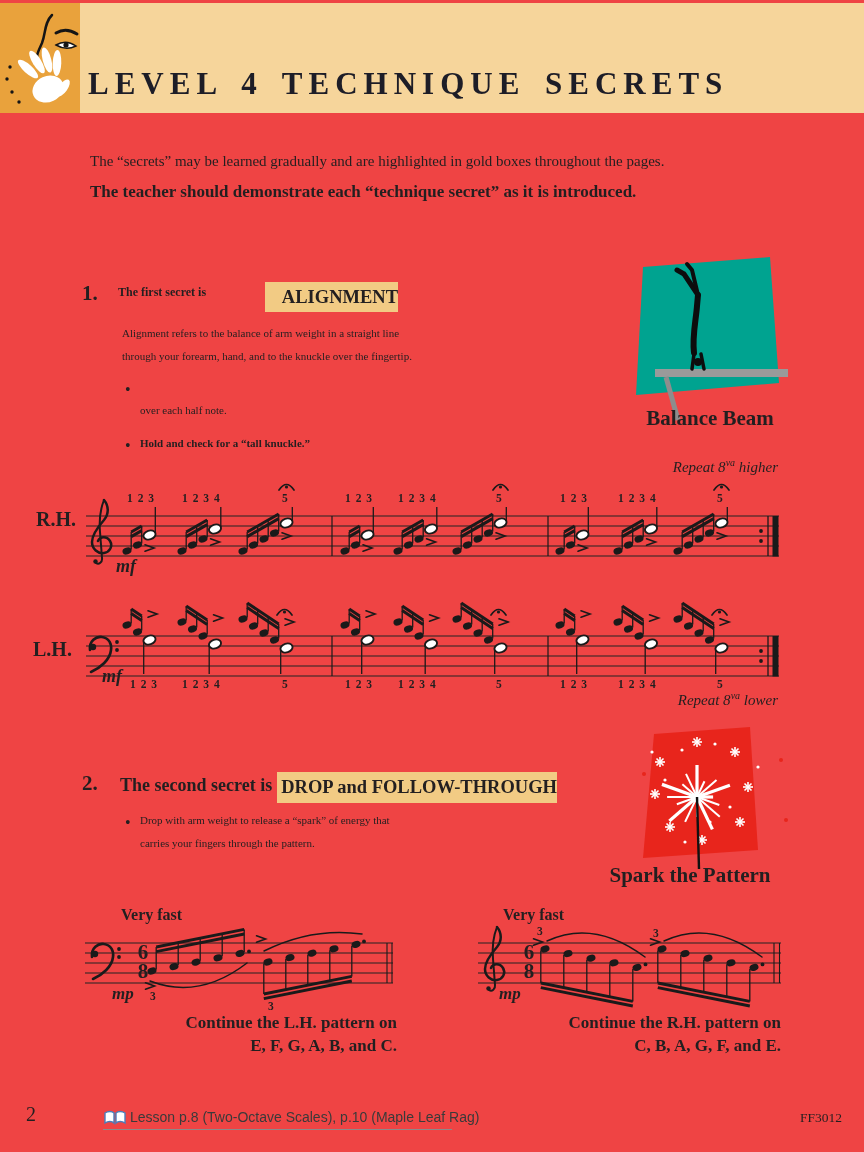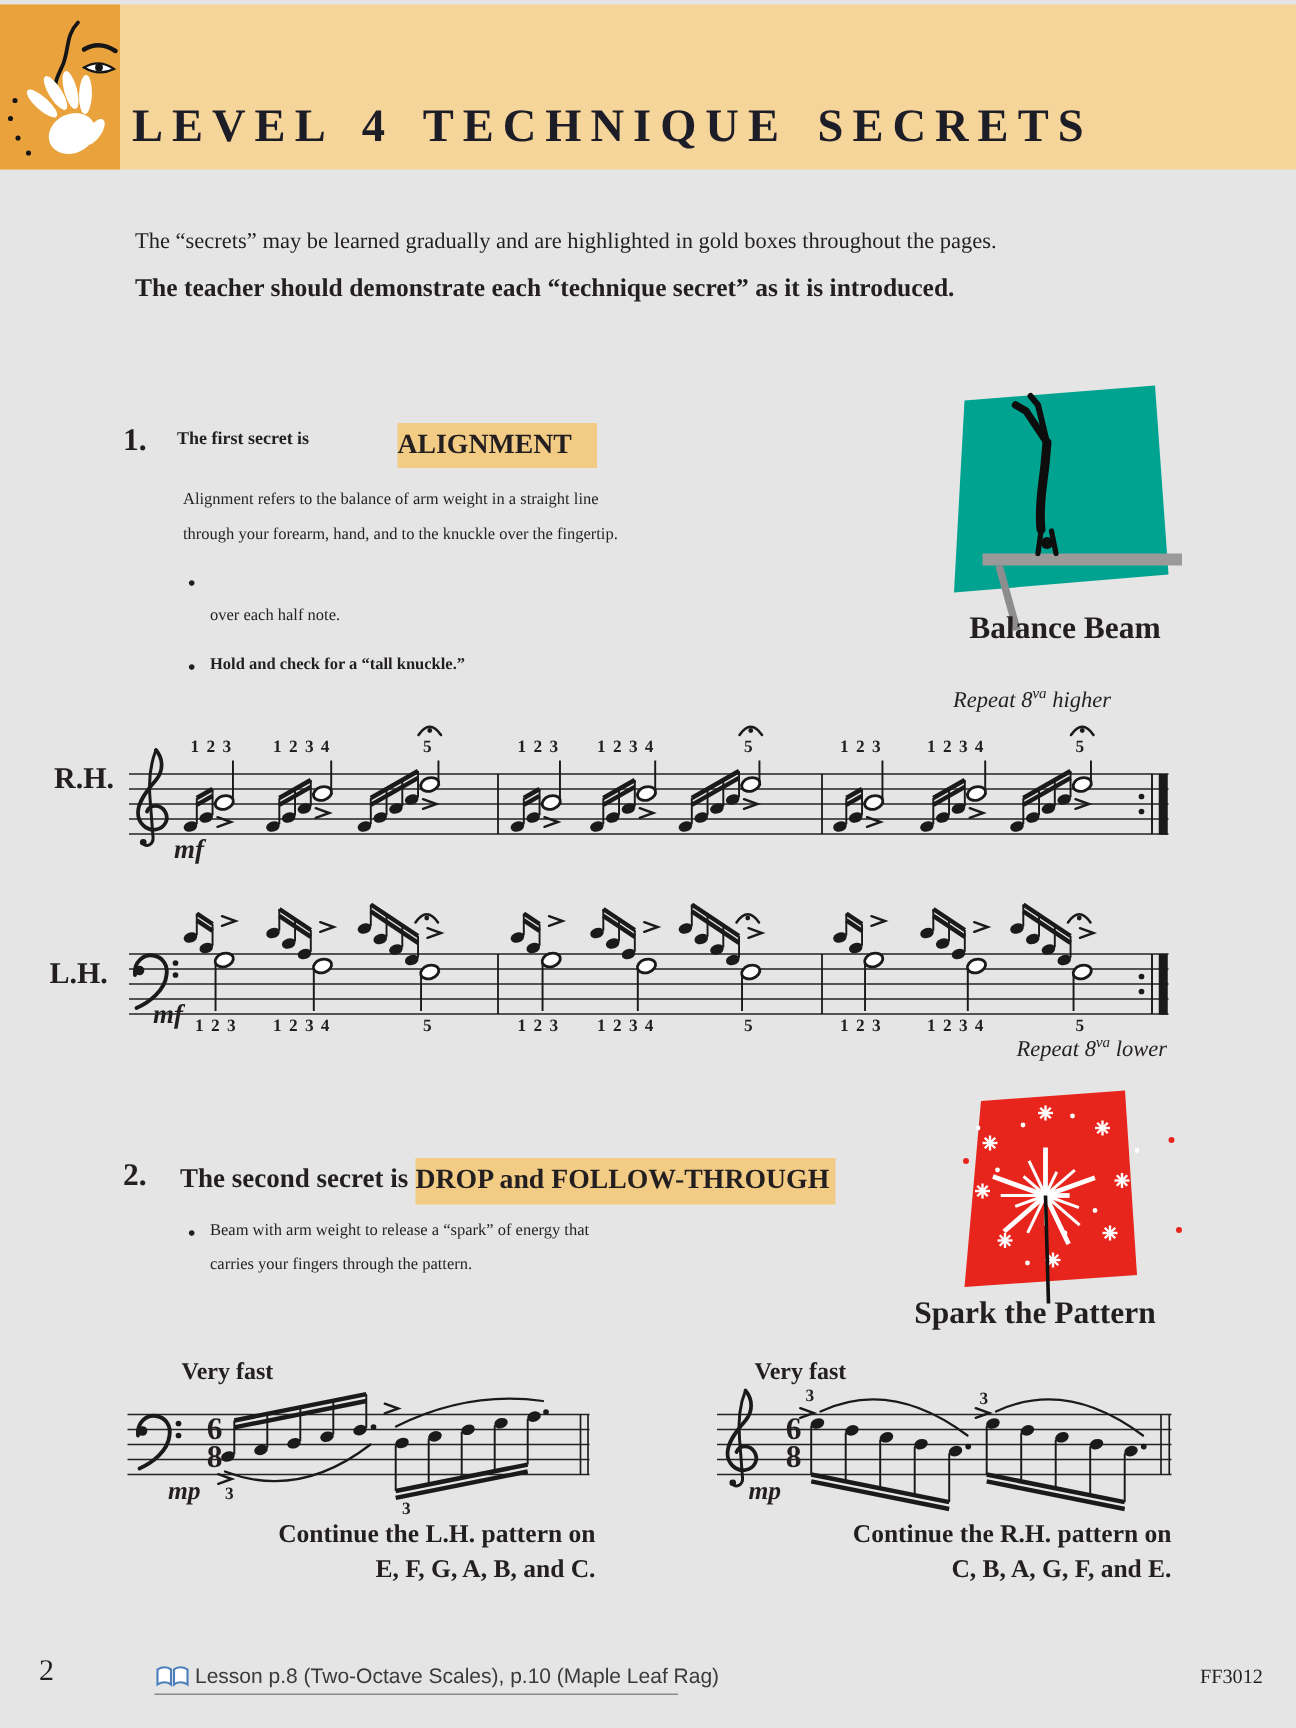--- a/index.html
+++ b/index.html
@@ -1,24 +1,24 @@
 <!DOCTYPE html>
 <html style="--banner: #f6d59b; --square: #e9a23c; --badge: #f2cb84; --teal: #00a390; --red: #e8251c; --blue: #4a7ebc;"><head>
 <meta charset="utf-8">
 <style>
   html,body{margin:0;padding:0;background:#ffffff;}
-  .page{position:relative;width:864px;height:1152px;background:#e5e5e5;overflow:hidden;
+  .page{position:relative;width:864px;height:1152px;background:#ef4444;overflow:hidden;
         font-family:"Liberation Serif",serif;color:#231f20;}
   .abs{position:absolute;white-space:nowrap;}
   .b{font-weight:bold;}
   .banner{position:absolute;left:0;top:3px;width:864px;height:110px;background:var(--banner);}
   .square{position:absolute;left:0;top:3px;width:80px;height:110px;background:var(--square);}
   .title{left:88px;top:66px;font-size:31px;font-weight:bold;letter-spacing:6px;word-spacing:6px;color:#1d1d27;}
   .intro{font-size:15px;}
-  .badge{background:var(--badge);text-align:left;font-weight:bold;font-size:18.5px;}
+  .badge{background:var(--badge);text-align:right;font-weight:bold;font-size:18.5px;}
   .bullet-dot{font-size:16px;}
   .body-text{font-size:11px;}
   .caption{font-size:21px;font-weight:bold;text-align:center;}
   .fing{font-size:11.5px;font-weight:bold;letter-spacing:1px;}
   .dyn{font-size:18px;font-weight:bold;font-style:italic;}
   .cap2{font-size:17px;font-weight:bold;text-align:right;position:absolute;white-space:nowrap;}
   .rep{font-size:15px;font-style:italic;text-align:right;position:absolute;white-space:nowrap;}
   .rep sup{font-size:10px;font-style:italic;}
   .tsig{font-size:21px;font-weight:bold;text-align:center;width:22px;line-height:20px;}
   .footer-lesson{font-family:"Liberation Sans",sans-serif;font-size:14px;color:#3a3a3a;}
@@ -390,21 +390,21 @@
     <polygon points="27,121 160,121 160,129 27,129" fill="#9a9a9a"></polygon>
     <line x1="38" y1="129" x2="50" y2="172" stroke="#8d8d8d" stroke-width="5"></line>
     <path d="M64,121 L66,106 M76,121 L73,106" stroke="#0d0d0d" stroke-width="3.5" stroke-linecap="round"></path>
     <circle cx="70" cy="114" r="4" fill="#0d0d0d"></circle>
     <path d="M66,105 C64,88 68,72 69,58 L70,47" stroke="#0d0d0d" stroke-width="6" fill="none" stroke-linecap="round"></path>
     <path d="M70,47 L56,26 M56,26 L49,22" stroke="#0d0d0d" stroke-width="5" fill="none" stroke-linecap="round"></path>
     <path d="M70,47 L64,22 M64,22 L59,16" stroke="#0d0d0d" stroke-width="4" fill="none" stroke-linecap="round"></path>
   </svg>
   <div class="abs caption" style="left:630px;top:406px;width:160px;">Balance Beam</div>
 
-  <div class="rep" style="left:598px;top:457px;width:180px;text-align:center;">
+  <div class="rep" style="left:598px;top:457px;width:180px;">
     <span>Repeat 8</span><sup>va</sup><span> higher</span>
   </div>
   <div class="rep" style="left:598px;top:690px;width:180px;">
     <span>Repeat 8</span><sup>va</sup><span> lower</span>
   </div>
 
   <div class="abs b" style="left:36px;top:508px;font-size:20px;">R.H.</div>
   <div class="abs dyn" style="left:116px;top:556px;">mf</div>
   <div class="abs b" style="left:33px;top:638px;font-size:20px;">L.H.</div>
   <div class="abs dyn" style="left:102px;top:666px;">mf</div>
@@ -426,21 +426,21 @@
   <div class="abs fing" style="left:398px;top:678px;">1 2 3 4</div>
   <div class="abs fing" style="left:496px;top:678px;">5</div>
   <div class="abs fing" style="left:560px;top:678px;">1 2 3</div>
   <div class="abs fing" style="left:618px;top:678px;">1 2 3 4</div>
   <div class="abs fing" style="left:717px;top:678px;">5</div>
 
   <div class="abs b" style="left:82px;top:771px;font-size:21px;">2.</div>
   <div class="abs b" style="left:120px;top:775px;font-size:18px;">The second secret is</div>
   <div class="abs badge" style="left:277px;top:772px;width:280px;height:31px;line-height:31px;">DROP and FOLLOW-THROUGH</div>
   <div class="abs bullet-dot" style="left:125px;top:814px;">•</div>
-  <div class="abs body-text" style="left:140px;top:814px;">Beam with arm weight to release a “spark” of energy that</div>
+  <div class="abs body-text" style="left:140px;top:814px;">Drop with arm weight to release a “spark” of energy that</div>
   <div class="abs body-text" style="left:140px;top:837px;">carries your fingers through the pattern.</div>
 
   <svg id="spark-art" style="position:absolute;left:640px;top:722px;" width="150" height="150" viewBox="0 0 150 150">
     <polygon points="14,12 110,5 118,128 3,136" fill="var(--red)"></polygon>
   <line x1="57" y1="75" x2="73.1" y2="75" stroke="#fff" stroke-width="3.2"></line>
       <line x1="57" y1="75" x2="79.31169071014757" y2="83.03635207966688" stroke="#fff" stroke-width="2"></line>
       <line x1="57" y1="75" x2="79.76883835420682" y2="94.79898987322332" stroke="#fff" stroke-width="2"></line>
       <line x1="57" y1="75" x2="72.40300815269487" y2="107.33578363789503" stroke="#fff" stroke-width="3.2"></line>
       <line x1="57" y1="75" x2="57" y2="95" stroke="#fff" stroke-width="2"></line>
       <line x1="57" y1="75" x2="45.11767942506396" y2="99.94474737780475" stroke="#fff" stroke-width="2"></line>

